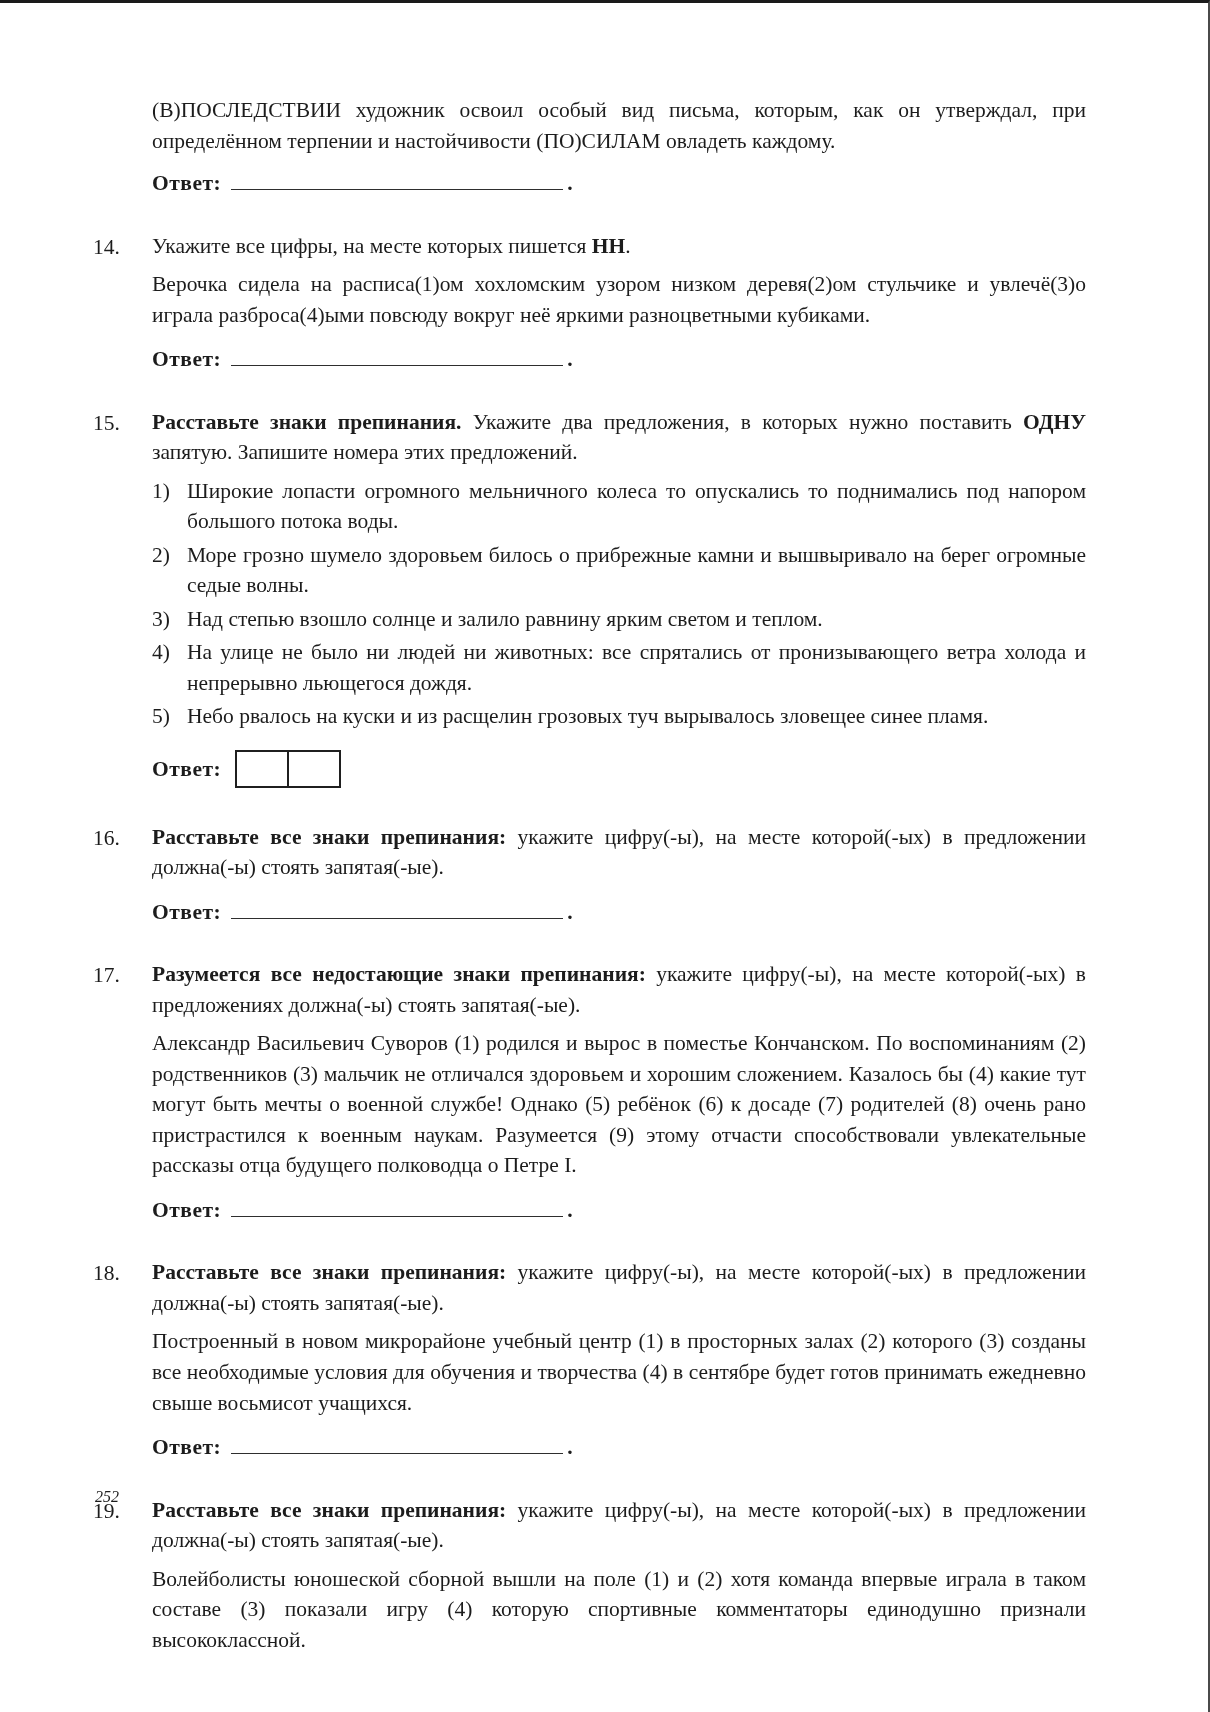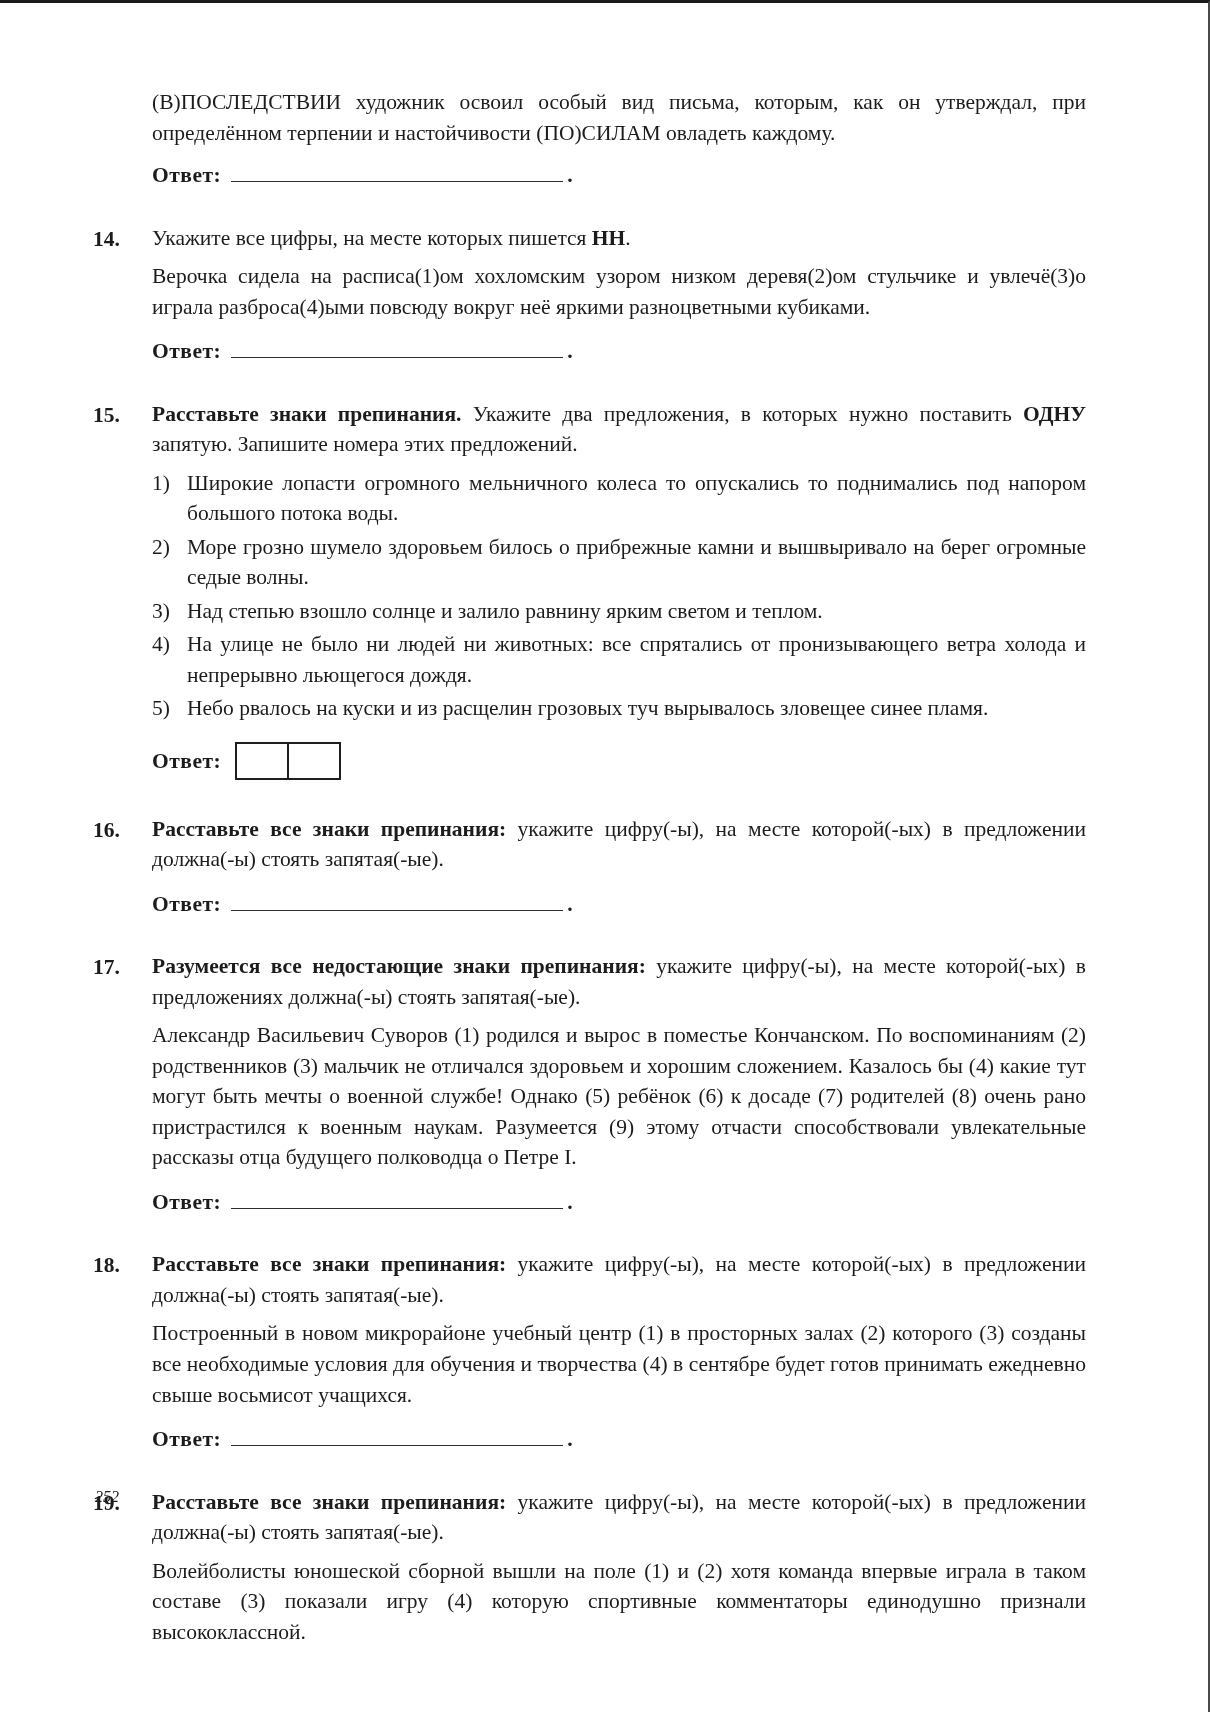--- a/index.html
+++ b/index.html
@@ -20,21 +20,21 @@
   }
   p { margin: 0; }
   .just { text-align: justify; }
   .bold { font-weight: 400; }
   .task {
     display: grid;
     grid-template-columns: 59px 1fr;
     margin-top: 30px;
   }
   .task-num {
-    font-weight: 700;
+    font-weight: 400;
     padding-top: 1px;
   }
   .task-content p + p { margin-top: 8px; }
   .answer-row {
     margin-top: 14px;
     margin-bottom: 2px;
     text-align: left;
     white-space: nowrap;
     font-weight: bold;
   }
@@ -74,21 +74,21 @@
     font-size: 16px;
     font-style: italic;
   }
   .intro-answer { margin-top: 12px; }
 </style>
 </head>
 <body>
 
 <div class="page">
 
-  <div class="task" style="margin-top:0;">
+  <div class="task" style="margin-top:8px;">
     <div class="task-num"></div>
     <div class="task-content">
       <p class="just">(В)ПОСЛЕДСТВИИ художник освоил особый вид письма, которым, как он утверждал, при определённом терпении и настойчивости (ПО)СИЛАМ овладеть каждому.</p>
       <div class="answer-row intro-answer">
         <span class="answer-label">Ответ:</span><span class="blank"></span><span class="dot">.</span>
       </div>
     </div>
   </div>
 
   <div class="task">

